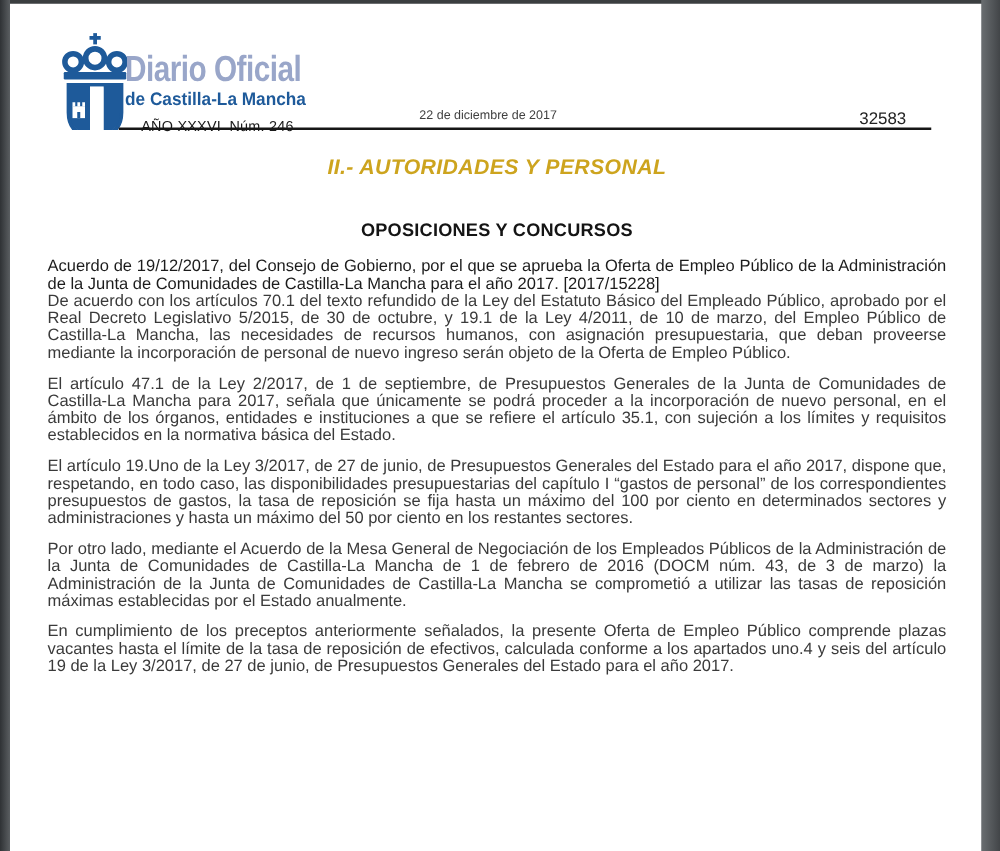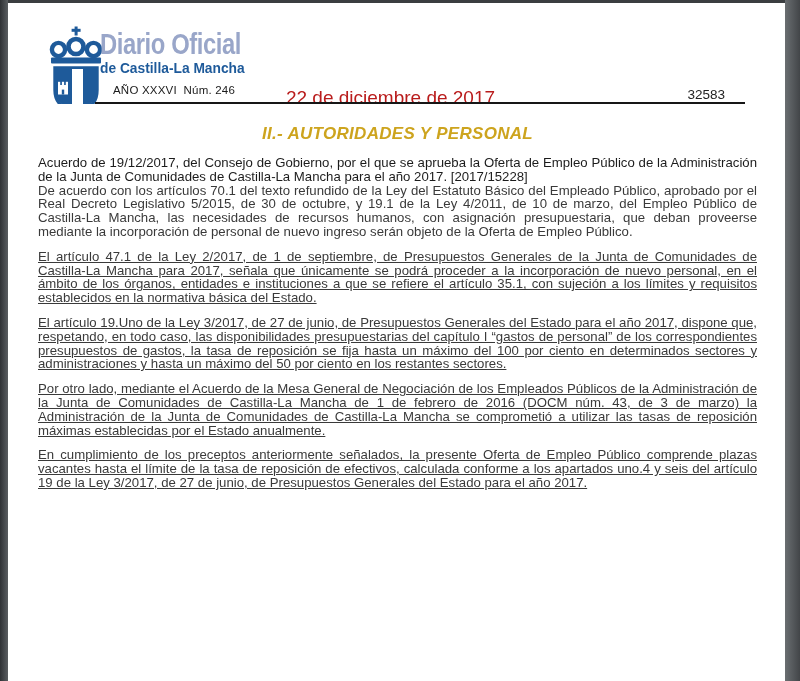--- a/index.html
+++ b/index.html
@@ -23,37 +23,37 @@
   .edge-top{left:0;top:0;width:100%;height:3px;background:#3b3e40;}
   .edge-left{left:0;top:0;width:8px;height:100%;background:linear-gradient(to right,#2f3235,#5a5e61);}
   .edge-right{right:0;top:0;width:15px;height:100%;background:linear-gradient(to right,#6a6e71,#424548);}
 
   .page{position:absolute;left:8px;right:15px;top:3px;bottom:0;background:#fff;}
   .doc{position:relative;height:100%;padding:0 28px 0 30px;}
 
   
   .masthead{position:relative;height:103px;}
   .logo{position:absolute;left:6px;top:23px;width:64px;height:78px;}
-  .mast-text{position:absolute;left:62px;top:27px;line-height:1;}
+  .mast-text{position:absolute;left:62px;top:39px;line-height:1;}
   .mast-title{
     font-size:29px;font-weight:700;color:var(--masthead-light);
     letter-spacing:-0.5px;transform:scaleX(0.82);transform-origin:left center;
     white-space:nowrap;
   }
   .mast-subtitle{
     margin-top:2px;font-size:14.5px;font-weight:700;color:var(--logo-blue);
     transform:scaleX(0.95);transform-origin:left center;white-space:nowrap;
   }
   .mast-edition{
     margin-top:9px;margin-left:13px;font-size:11.5px;color:#1a1a1a;
     white-space:pre;letter-spacing:0.2px;
   }
   .head-date{
     position:absolute;left:0;top:84px;width:705px;text-align:center;
-    font-size:19px;color:#b91c1c;
+    font-size:10px;color:#404040;
   }
   .head-page{
     position:absolute;right:32px;top:84px;font-size:13.5px;color:#222;
   }
   .head-rule{
     position:absolute;left:57px;top:99px;width:650px;height:2px;
     background:var(--rule-color);
   }
 
   
@@ -73,21 +73,21 @@
     font-size:13.5px;line-height:16px;font-weight:700;color:var(--blue-heading);
   }
 
   
   .body-copy p{
     font-size:13.2px;line-height:13.8px;color:var(--body-text);
     text-align:justify;text-justify:inter-word;hyphens:none;
   }
   p.lead{margin-top:12px;font-weight:400;color:var(--lead-text);}
   p.para-first{}
-  p.para{margin-top:11px;text-decoration:underline;}
+  p.para{margin-top:11px;}
 </style>
 </head>
 <body>
 
 <div class="stage">
   <div class="edge edge-top"></div>
   <div class="edge edge-left"></div>
   <div class="edge edge-right"></div>
 
   <div class="page">
@@ -134,20 +134,21 @@
           <div class="mast-edition">AÑO XXXVI  Núm. 246</div>
         </div>
 
         <div class="head-date">22 de diciembre de 2017</div>
         <div class="head-page">32583</div>
         <div class="head-rule"></div>
       </header>
 
       <h1 class="section-heading">II.- AUTORIDADES Y PERSONAL</h1>
 
+      <h2 class="subsection-heading">OPOSICIONES Y CONCURSOS</h2>
 
 
       <div class="body-copy">
         <p class="lead">Acuerdo de 19/12/2017, del Consejo de Gobierno, por el que se aprueba la Oferta de Empleo Público de la Administración de la Junta de Comunidades de Castilla-La Mancha para el año 2017. [2017/15228]</p>
         <p class="para-first">De acuerdo con los artículos 70.1 del texto refundido de la Ley del Estatuto Básico del Empleado Público, aprobado por el Real Decreto Legislativo 5/2015, de 30 de octubre, y 19.1 de la Ley 4/2011, de 10 de marzo, del Empleo Público de Castilla-La Mancha, las necesidades de recursos humanos, con asignación presupuestaria, que deban proveerse mediante la incorporación de personal de nuevo ingreso serán objeto de la Oferta de Empleo Público.</p>
         <p class="para">El artículo 47.1 de la Ley 2/2017, de 1 de septiembre, de Presupuestos Generales de la Junta de Comunidades de Castilla-La Mancha para 2017, señala que únicamente se podrá proceder a la incorporación de nuevo personal, en el ámbito de los órganos, entidades e instituciones a que se refiere el artículo 35.1, con sujeción a los límites y requisitos establecidos en la normativa básica del Estado.</p>
         <p class="para">El artículo 19.Uno de la Ley 3/2017, de 27 de junio, de Presupuestos Generales del Estado para el año 2017, dispone que, respetando, en todo caso, las disponibilidades presupuestarias del capítulo I “gastos de personal” de los correspondientes presupuestos de gastos, la tasa de reposición se fija hasta un máximo del 100 por ciento en determinados sectores y administraciones y hasta un máximo del 50 por ciento en los restantes sectores.</p>
         <p class="para">Por otro lado, mediante el Acuerdo de la Mesa General de Negociación de los Empleados Públicos de la Administración de la Junta de Comunidades de Castilla-La Mancha de 1 de febrero de 2016 (DOCM núm. 43, de 3 de marzo) la Administración de la Junta de Comunidades de Castilla-La Mancha se comprometió a utilizar las tasas de reposición máximas establecidas por el Estado anualmente.</p>
         <p class="para">En cumplimiento de los preceptos anteriormente señalados, la presente Oferta de Empleo Público comprende plazas vacantes hasta el límite de la tasa de reposición de efectivos, calculada conforme a los apartados uno.4 y seis del artículo 19 de la Ley 3/2017, de 27 de junio, de Presupuestos Generales del Estado para el año 2017.</p>
       </div>

